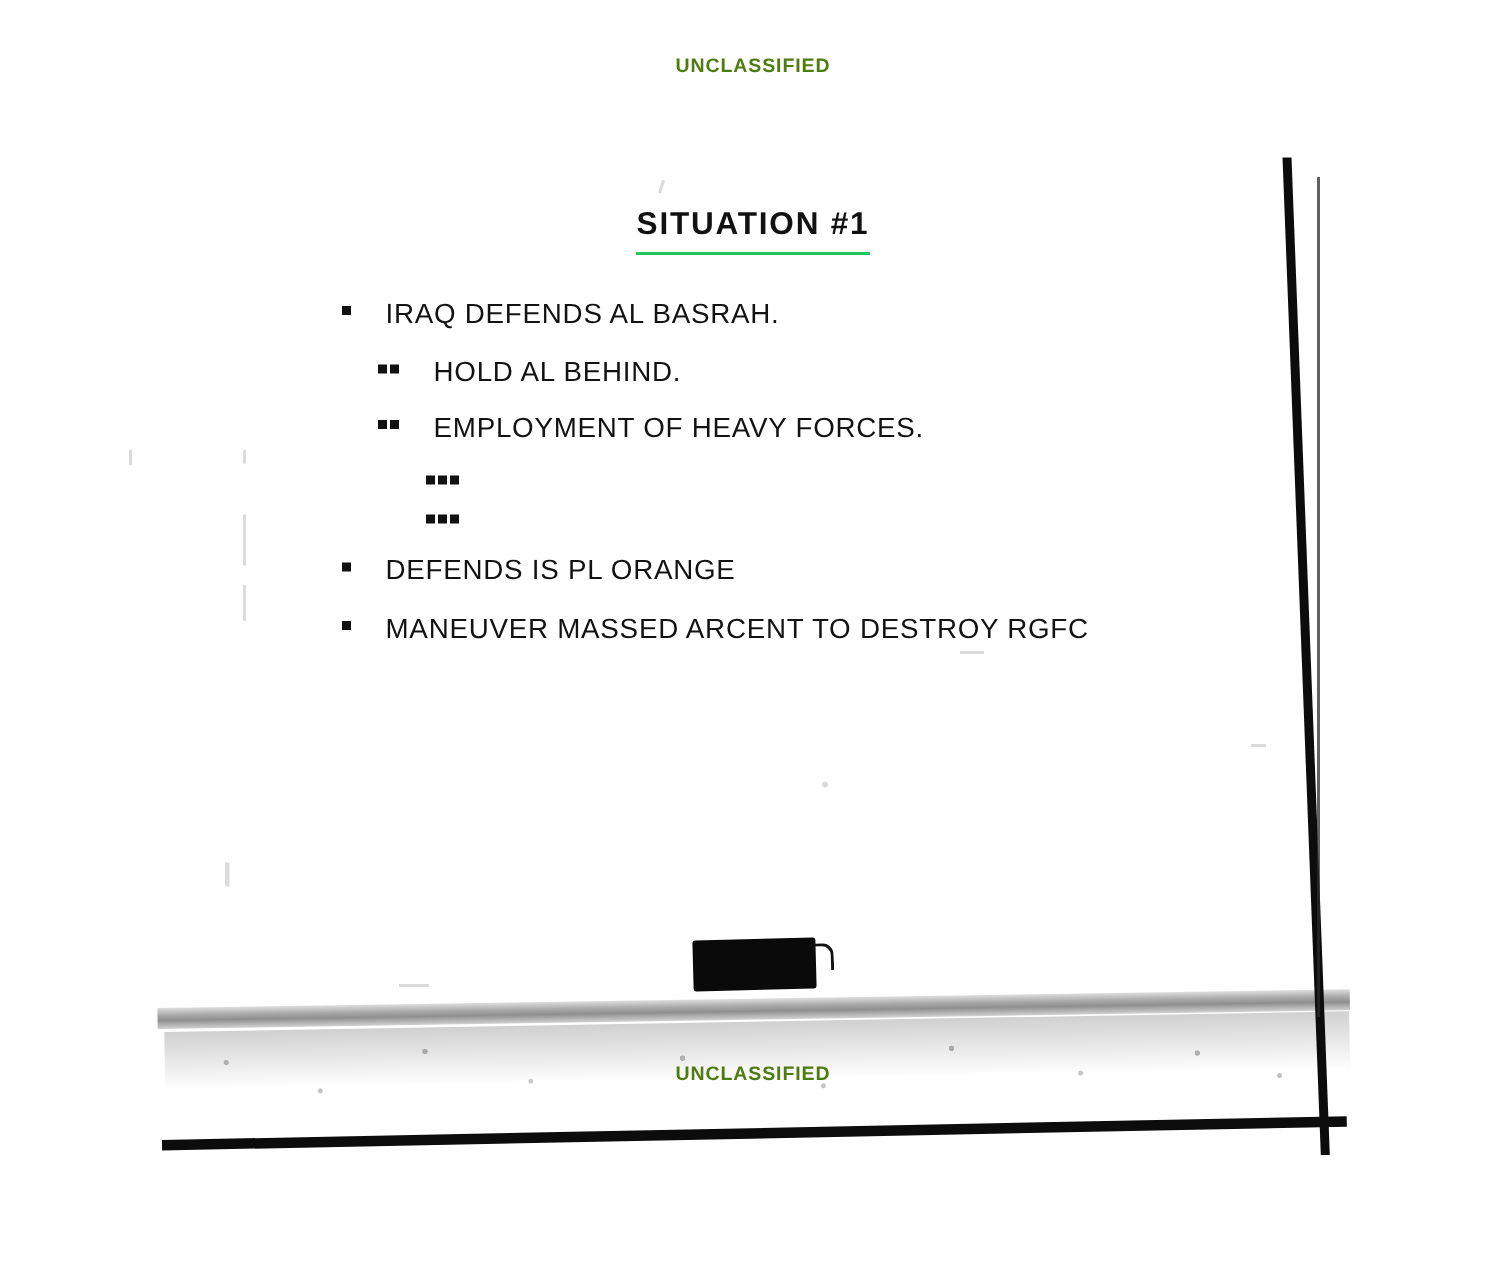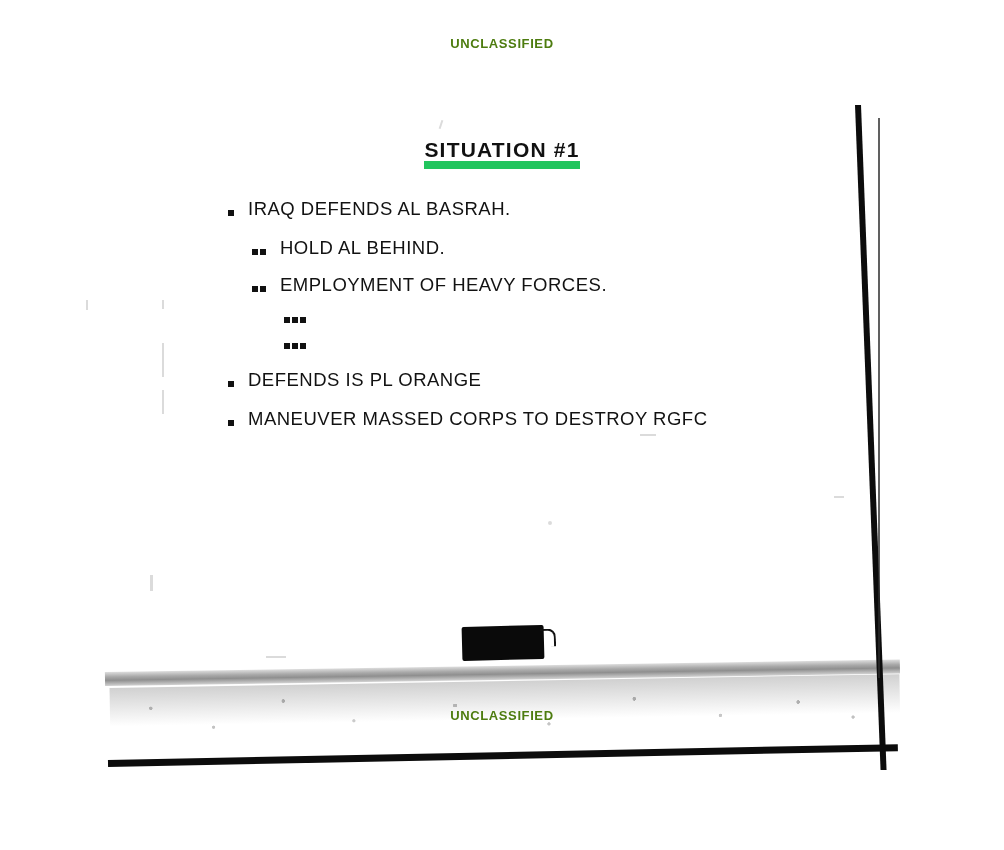--- a/index.html
+++ b/index.html
@@ -39,35 +39,36 @@
     top: 138px;
     left: 0;
     width: 100%;
     text-align: center;
     font-size: 21px;
     font-weight: bold;
     letter-spacing: 1.2px;
     color: #111;
   }
   .slide-title span {
-    border-bottom: 8px solid #22c55e;
-    padding-bottom: 0;
+    border-bottom: 2px solid #22c55e;
+    padding-bottom: 7px;
   }
 
   
   .bullets {
     position: absolute;
     top: 196px;
     left: 228px;
     width: 660px;
   }
   .bullet {
     display: flex;
-    align-items: center;
+    align-items: flex-start;
     margin-bottom: 14px;
+    gap: 9px;
   }
   .bullet .marker {
     flex: 0 0 auto;
     margin-top: 8px;
     margin-right: 12px;
     line-height: 0;
   }
   .bullet .marker i {
     display: inline-block;
     width: 6px;
@@ -237,21 +238,21 @@
       <span class="marker"><i></i><i></i><i></i></span>
     </div>
 
     <div class="bullet lvl1 spaced-top">
       <span class="marker"><i></i></span>
       <span class="txt">DEFENDS IS PL ORANGE</span>
     </div>
 
     <div class="bullet lvl1">
       <span class="marker"><i></i></span>
-      <span class="txt">MANEUVER MASSED CORPS TO DESTROY RGFC</span>
+      <span class="txt">MANEUVER MASSED ARCENT TO DESTROY RGFC</span>
     </div>
 
   </div>
 
   <div class="redaction"></div>
 
   <div class="scan-band"></div>
   <div class="scan-band-2"></div>
   <div class="scan-speckle"></div>
 

